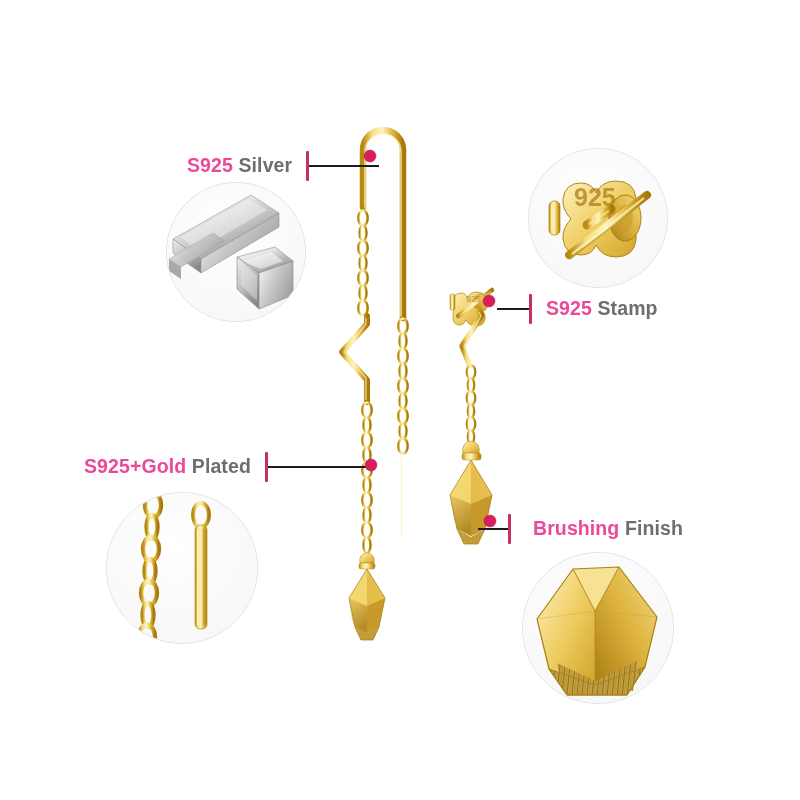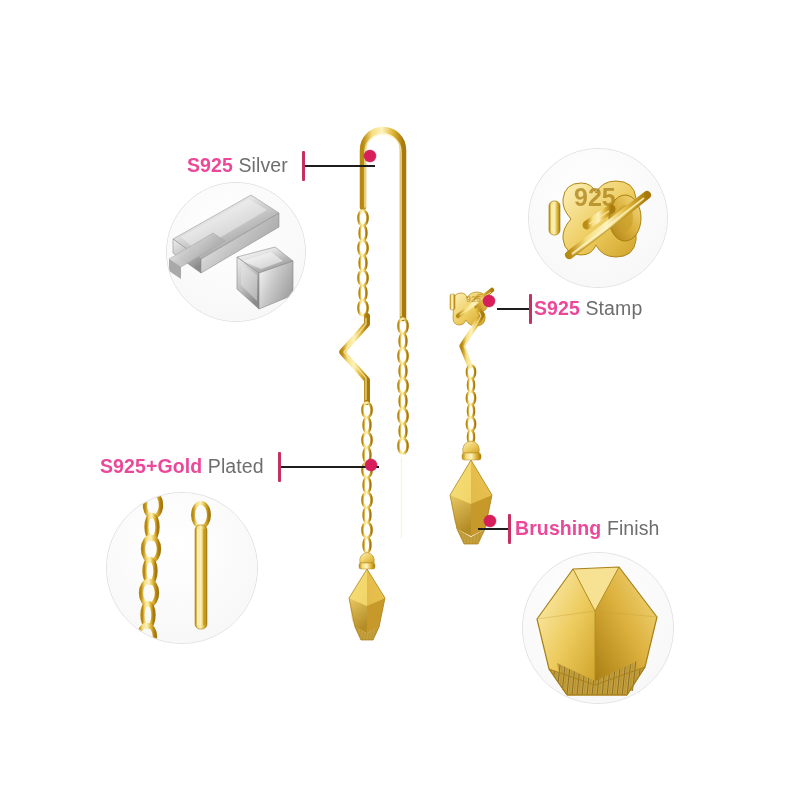--- a/index.html
+++ b/index.html
@@ -27,21 +27,21 @@
     font-size: 19.5px;
     letter-spacing: .1px;
     line-height: 1;
   }
   .kw {
     color: #ec4899;
     font-weight: 700;
   }
   .sub {
     color: #6e6e6e;
-    font-weight: 400;
+    font-weight: 700;
   }
   .tick {
     width: 3px;
     height: 30px;
     background: #c43060;
     border-radius: 1px;
     flex: 0 0 auto;
   }
   .leader {
     height: 1.6px;
@@ -361,37 +361,37 @@
       <span class="kw">S925</span><span>&nbsp;</span><span class="sub">Silver</span>
     </span>
     <span class="tick" style="margin-left:14px;"></span>
     <span class="leader" style="width:70px;"></span>
   </div>
   <div class="dot" style="left:364px; top:150px;"></div>
 
   <div class="callout" style="left:497px; top:294px;">
     <span class="leader" style="width:32px;"></span>
     <span class="tick"></span>
-    <span class="callout-text" style="margin-left:2px;">
+    <span class="callout-text" style="margin-left:14px;">
       <span class="kw">S925</span><span>&nbsp;</span><span class="sub">Stamp</span>
     </span>
   </div>
   <div class="dot" style="left:483px; top:295px;"></div>
 
-  <div class="callout" style="left:100px; top:452px;">
+  <div class="callout" style="left:84px; top:452px;">
     <span class="callout-text">
       <span class="kw">S925+Gold</span><span>&nbsp;</span><span class="sub">Plated</span>
     </span>
     <span class="tick" style="margin-left:14px;"></span>
     <span class="leader" style="width:98px;"></span>
   </div>
   <div class="dot" style="left:365px; top:459px;"></div>
 
   <div class="callout" style="left:478px; top:514px;">
     <span class="leader" style="width:30px;"></span>
     <span class="tick"></span>
-    <span class="callout-text" style="margin-left:4px;">
+    <span class="callout-text" style="margin-left:22px;">
       <span class="kw">Brushing</span><span>&nbsp;</span><span class="sub">Finish</span>
     </span>
   </div>
   <div class="dot" style="left:484px; top:515px;"></div>
 
 </div>
 
 </body></html>

